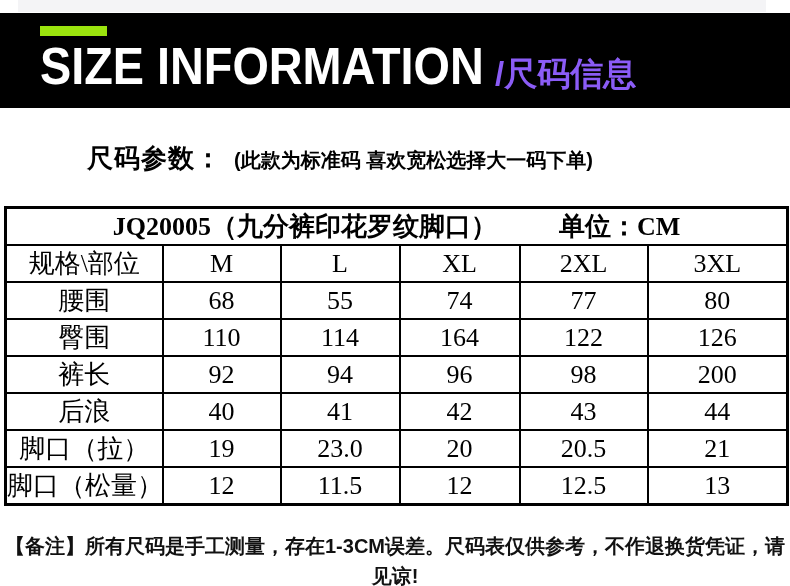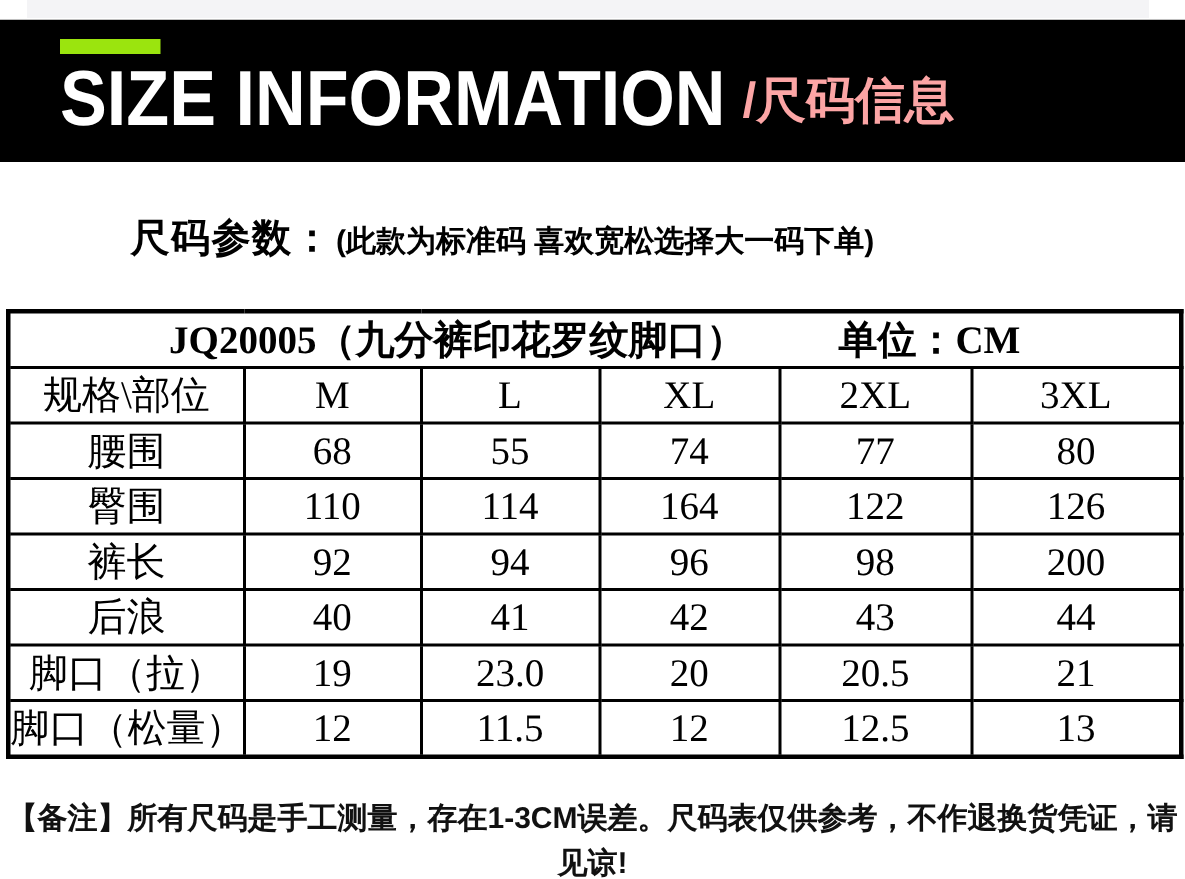--- a/index.html
+++ b/index.html
@@ -23,41 +23,41 @@
   
   .banner {
     height: 95px; background: #000000;
     padding-left: 40px; overflow: hidden;
   }
   .accent-bar {
     width: 67px; height: 10px; margin-top: 13px;
     background: #9be40e;
   }
   .banner-title {
-    display: flex; align-items: center; margin-top: 6px;
+    display: flex; align-items: flex-end; margin-top: 6px;
     white-space: nowrap;
   }
   .title-en-wrap { display: inline-block; width: 455px; white-space: nowrap; }
   .title-en {
     display: inline-block;
     font-size: 52px; font-weight: 800; color: #ffffff;
     line-height: 48px; letter-spacing: 0px;
     transform: scaleX(0.90); transform-origin: 0 100%;
   }
   .title-zh {
-    font-size: 33px; font-weight: 700; color: #fca5a5; line-height: 33px;
+    font-size: 33px; font-weight: 700; color: #8b5cf6; line-height: 33px;
   }
 
   
   .intro {
     margin: 33px 0 0 43px;
     display: flex; align-items: baseline; white-space: nowrap;
   }
   .intro-heading { font-size: 26px; font-weight: 800; letter-spacing: 1px; margin-left: 44px; }
-  .intro-note { font-size: 20px; font-weight: 800; margin-left: 2px; }
+  .intro-note { font-size: 20px; font-weight: 800; margin-left: 12px; }
 
   
   .size-table {
     margin: 30px 4px 0 4px;
     width: 782px;
     border-collapse: collapse;
     border: 3px solid #000;
     font-family: "Liberation Serif", "DejaVu Serif", serif;
     font-size: 26px;
     table-layout: fixed;

